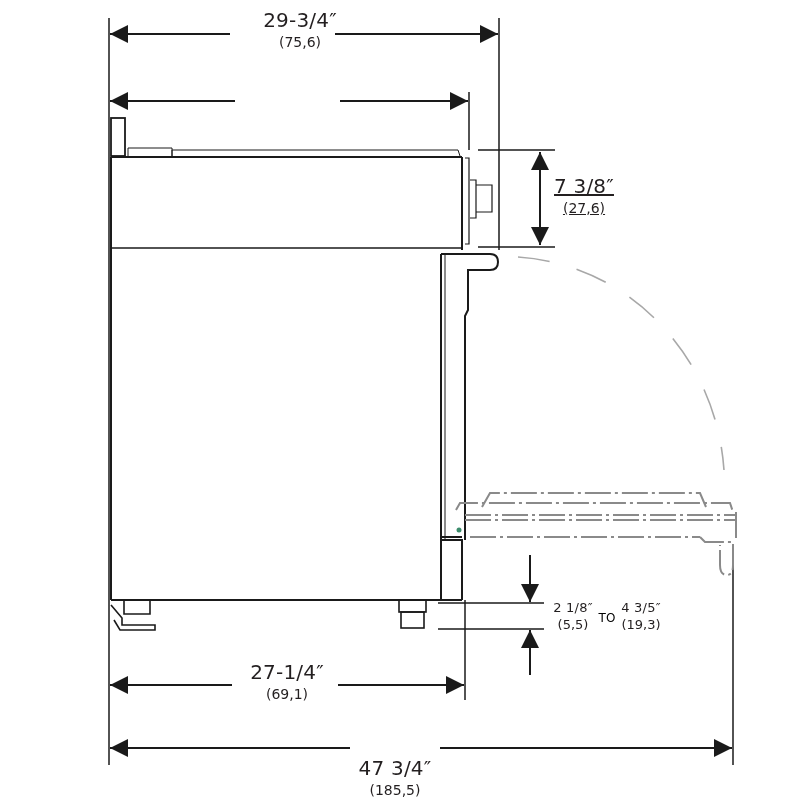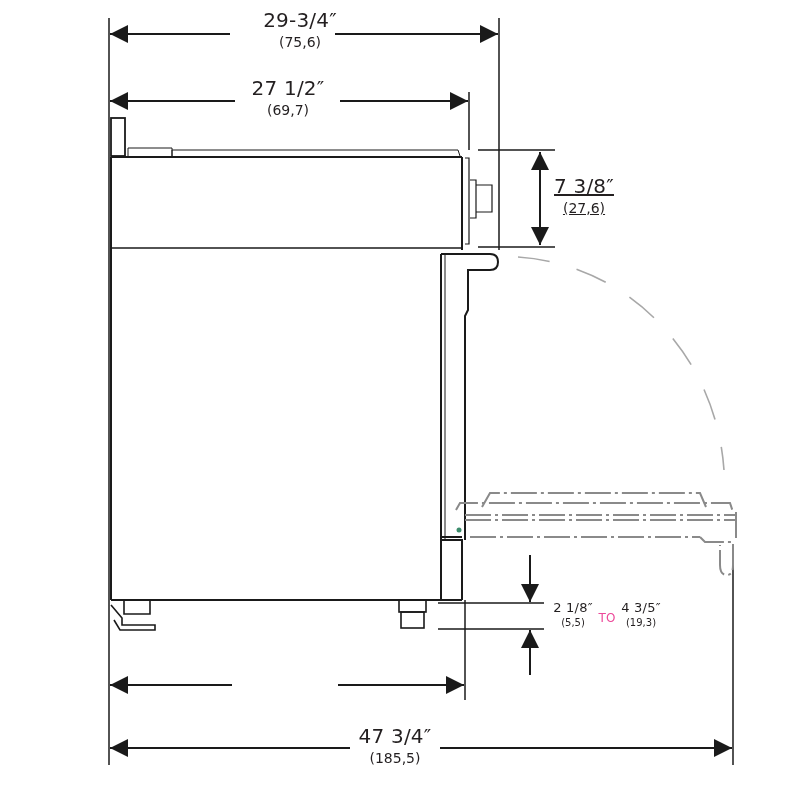--- a/index.html
+++ b/index.html
@@ -2,22 +2,22 @@
 <html><head>
 <meta charset="utf-8">
 <style>
   html, body { margin:0; padding:0; background:#ffffff; }
   body { width:800px; height:800px; position:relative; overflow:hidden; font-family:"DejaVu Sans", sans-serif; }
   #stage { position:absolute; left:0; top:0; width:800px; height:800px; }
   .lbl { position:absolute; text-align:center; color:#231f20; white-space:nowrap; transform:translateX(-50%); line-height:1; }
   .lbl .main { display:block; font-size:20px; letter-spacing:0.2px; }
   .lbl .sub { display:block; font-size:14px; margin-top:5px; }
   .small .main { font-size:13px; }
-  .small .sub { font-size:10px; margin-top:4px; }
-  .to { position:absolute; font-size:12px; color:#ec4899; transform:translateX(-50%); }
+  .small .sub { font-size:13px; margin-top:4px; }
+  .to { position:absolute; font-size:12px; color:#000000; transform:translateX(-50%); }
 </style>
 </head>
 <body>
 
 <div id="stage">
   <svg width="800" height="800" viewBox="0 0 800 800" xmlns="http://www.w3.org/2000/svg">
     <defs>
       <marker id="ah" viewBox="0 0 10 10" refX="10" refY="5" markerWidth="9" markerHeight="9" orient="auto-start-reverse">
         <path d="M0,0 L10,5 L0,10 z" fill="#1a1a1a"></path>
       </marker>
@@ -87,34 +87,34 @@
       <path d="M700 537 L705 542 L733 542 L733 565 Q733 575 727 575 Q720 575 720 565 L720 545"></path>
       <line x1="736" y1="512" x2="736" y2="540"></line>
     </g>
     <circle cx="459" cy="530" r="2.5" fill="#3c8c6c"></circle>
   </svg>
 
   <div class="lbl" style="left:300px; top:10px;">
     <span class="main">29-3/4″</span>
     <span class="sub">(75,6)</span>
   </div>
-  <div class="lbl" style="left:288px; top:78px;">
-    <span class="main">27 1/2″</span>
-    <span class="sub">(69,7)</span>
-  </div>
   <div class="lbl" style="left:584px; top:176px;text-decoration:underline;">
     <span class="main">7 3/8″</span>
     <span class="sub">(27,6)</span>
   </div>
   <div class="lbl small" style="left:573px; top:601px;">
     <span class="main">2 1/8″</span>
     <span class="sub">(5,5)</span>
   </div>
   <div class="to" style="left:607px; top:611px;">TO</div>
   <div class="lbl small" style="left:641px; top:601px;">
     <span class="main">4 3/5″</span>
     <span class="sub">(19,3)</span>
   </div>
-  <div class="lbl" style="left:395px; top:726px;">
+  <div class="lbl" style="left:287px; top:662px;">
+    <span class="main">27-1/4″</span>
+    <span class="sub">(69,1)</span>
+  </div>
+  <div class="lbl" style="left:395px; top:758px;">
     <span class="main">47 3/4″</span>
     <span class="sub">(185,5)</span>
   </div>
 </div>
 
 </body></html>

